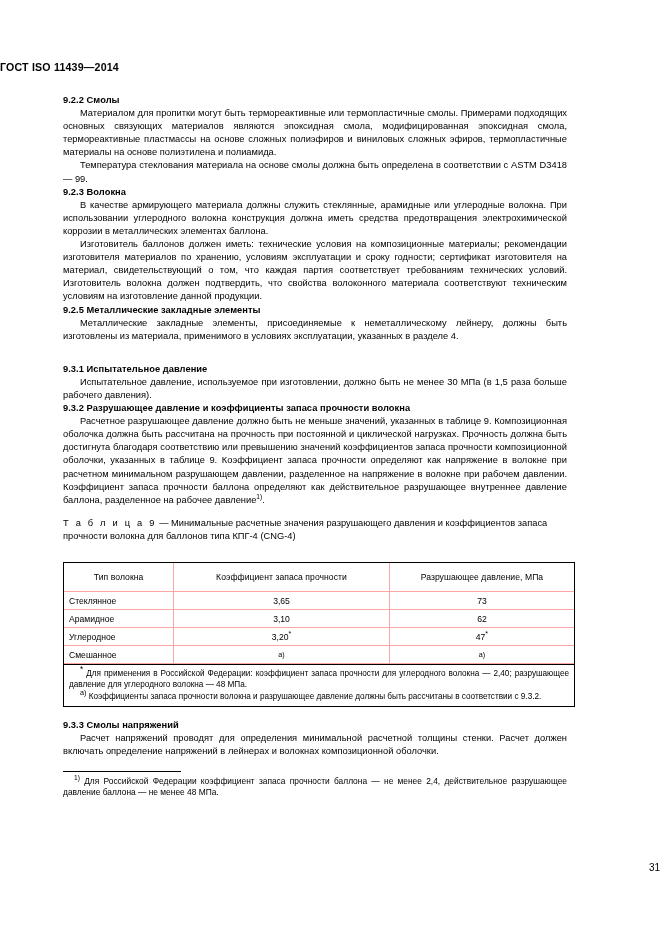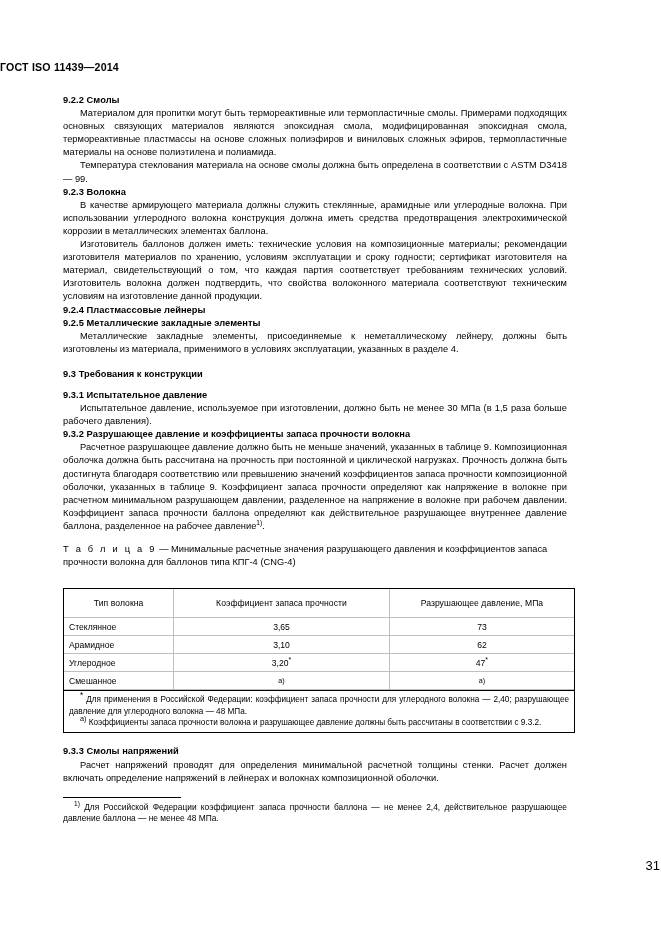--- a/index.html
+++ b/index.html
@@ -178,48 +178,46 @@
   .footnote .sup-1 {
     font-size: 6.6px;
     vertical-align: super;
     line-height: 0;
   }
 
   .page-number {
     position: absolute;
     right: 1px;
     bottom: 62px;
-    font-size: 13px;
+    font-size: 10px;
   }
 </style>
 </head>
 <body>
 
 <div class="page">
 
   <div class="page-header">ГОСТ ISO 11439—2014</div>
 
   <div class="content" style="top:94px;">
 
     <div class="h">9.2.2 Смолы</div>
     <div class="p ind">Материалом для пропитки могут быть термореактивные или термопластичные смолы. Примерами подходящих основных связующих материалов являются эпоксидная смола, модифицированная эпоксидная смола, термореактивные пластмассы на основе сложных полиэфиров и виниловых сложных эфиров, термопластичные материалы на основе полиэтилена и полиамида.</div>
     <div class="p ind">Температура стеклования материала на основе смолы должна быть определена в соответствии с ASTM D3418 — 99.</div>
 
     <div class="h">9.2.3 Волокна</div>
     <div class="p ind">В качестве армирующего материала должны служить стеклянные, арамидные или углеродные волокна. При использовании углеродного волокна конструкция должна иметь средства предотвращения электрохимической коррозии в металлических элементах баллона.</div>
     <div class="p ind">Изготовитель баллонов должен иметь: технические условия на композиционные материалы; рекомендации изготовителя материалов по хранению, условиям эксплуатации и сроку годности; сертификат изготовителя на материал, свидетельствующий о том, что каждая партия соответствует требованиям технических условий. Изготовитель волокна должен подтвердить, что свойства волоконного материала соответствуют техническим условиям на изготовление данной продукции.</div>
 
-    <div class="h">9.2.4 Пластмассовые лейнеры</div>
 
     <div class="h">9.2.5 Металлические закладные элементы</div>
     <div class="p ind">Металлические закладные элементы, присоединяемые к неметаллическому лейнеру, должны быть изготовлены из материала, применимого в условиях эксплуатации, указанных в разделе 4.</div>
 
     <div class="gap-12"></div>
 
-    <div class="h">9.3 Требования к конструкции</div>
     <div class="gap-8"></div>
 
     <div class="h">9.3.1 Испытательное давление</div>
     <div class="p ind">Испытательное давление, используемое при изготовлении, должно быть не менее 30 МПа (в 1,5 раза больше рабочего давления).</div>
 
     <div class="h">9.3.2 Разрушающее давление и коэффициенты запаса прочности волокна</div>
     <div class="p ind"><span>Расчетное разрушающее давление должно быть не меньше значений, указанных в таблице 9. Композиционная оболочка должна быть рассчитана на прочность при постоянной и циклической нагрузках. Прочность должна быть достигнута благодаря соответствию или превышению значений коэффициентов запаса прочности композиционной оболочки, указанных в таблице 9. Коэффициент запаса прочности определяют как напряжение в волокне при расчетном минимальном разрушающем давлении, разделенное на напряжение в волокне при рабочем давлении. Коэффициент запаса прочности баллона определяют как действительное разрушающее внутреннее давление баллона, разделенное на рабочее давление</span><sup class="fn">1)</sup><span>.</span></div>
 
     <div class="gap-10"></div>
 

